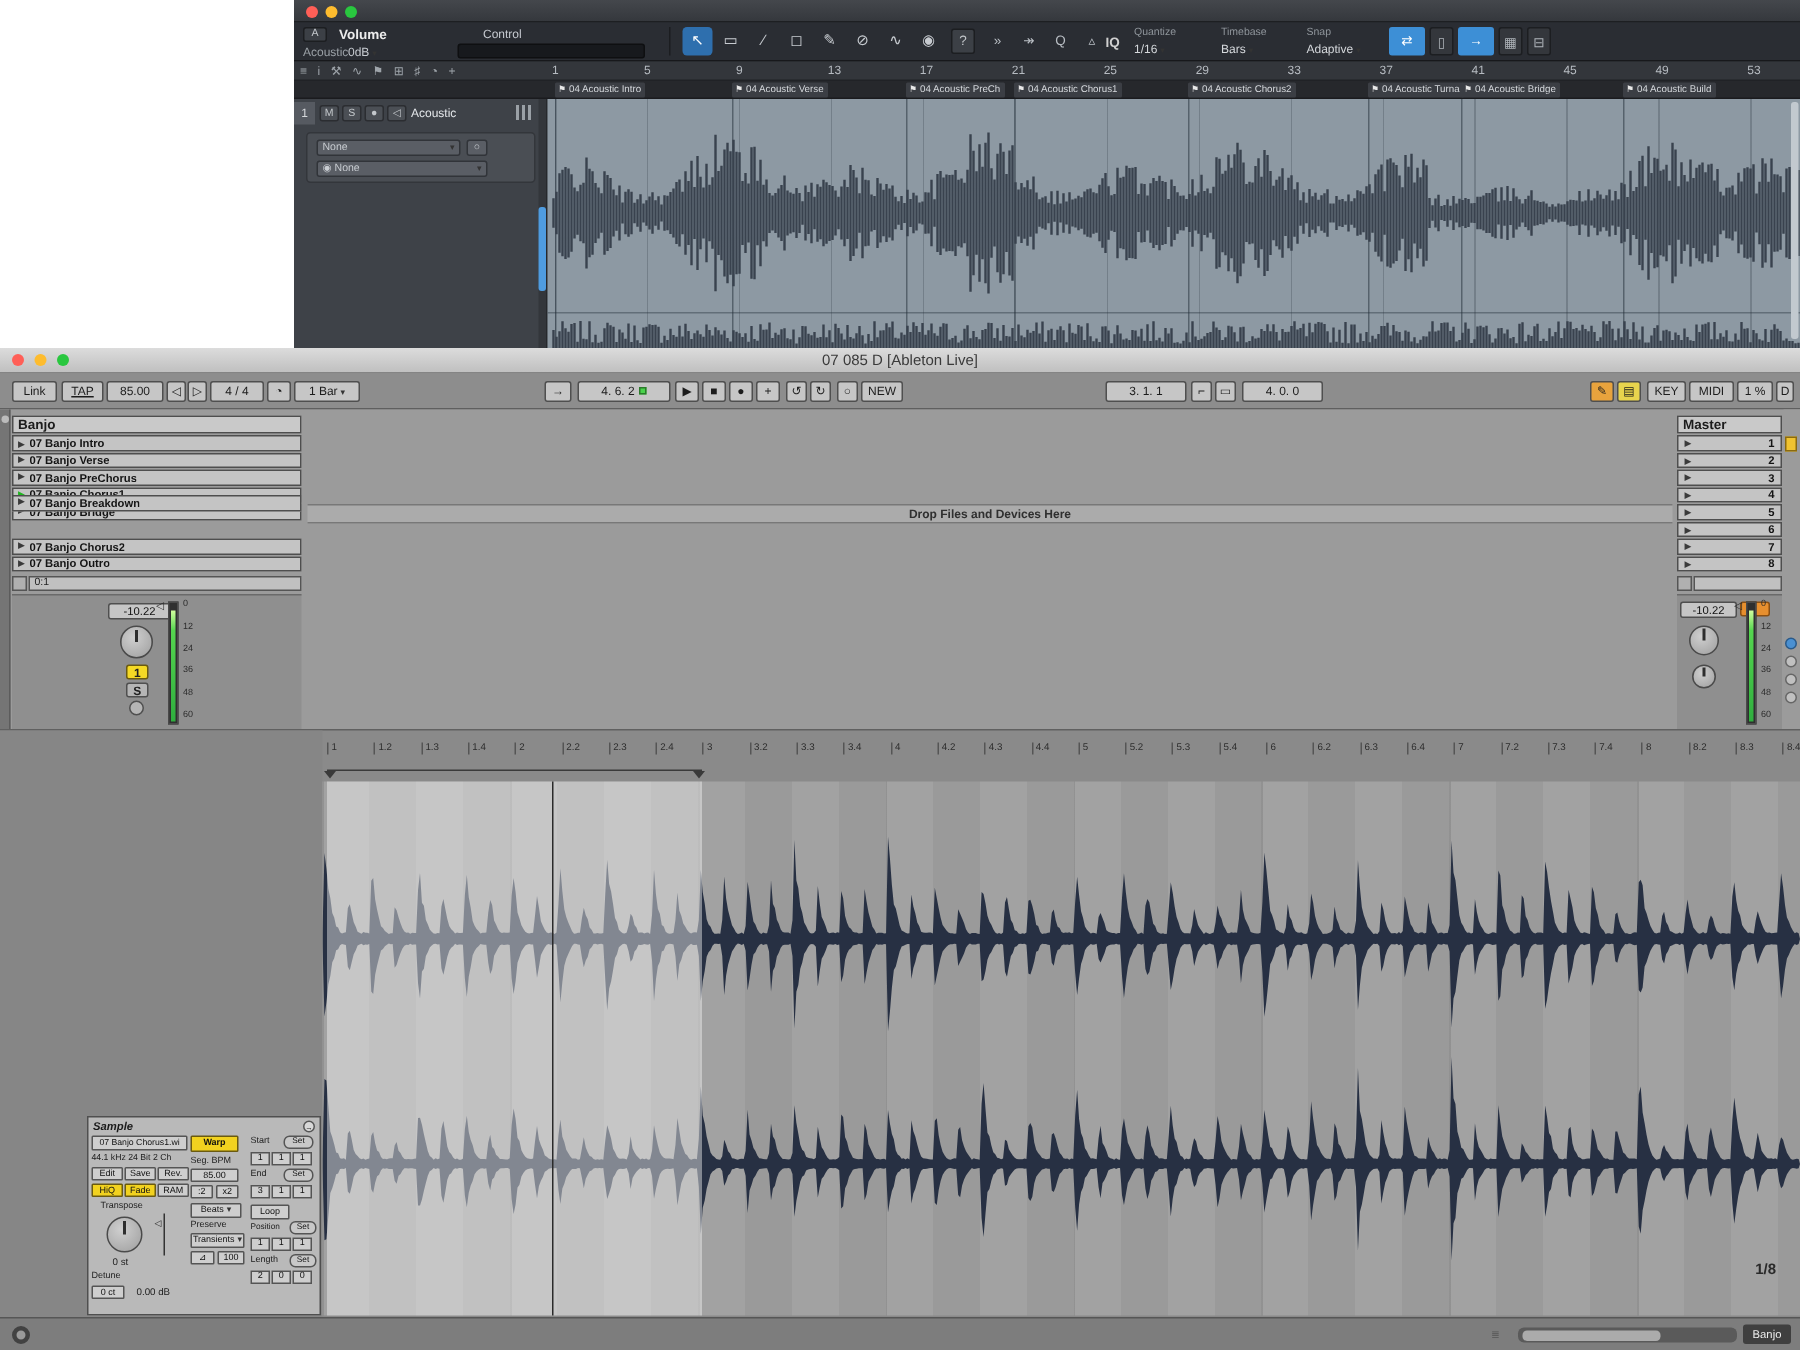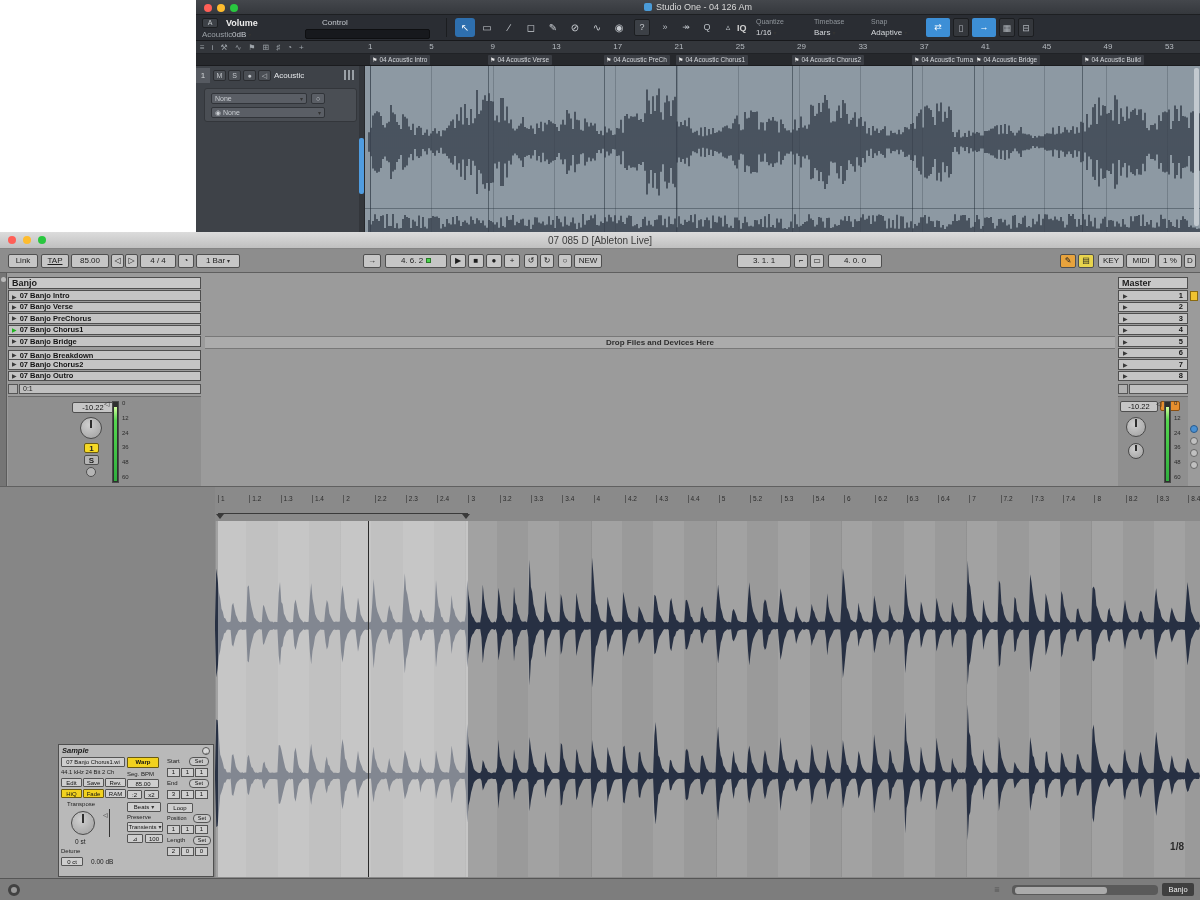--- a/index.html
+++ b/index.html
@@ -132,21 +132,20 @@
 </head>
 <body>
 
 <div id="canvas">
 
   <div id="s1">
     <div id="s1-titlebar">
       <span class="light r"></span>
       <span class="light y"></span>
       <span class="light g"></span>
-      <div id="s1-title"><span class="appicon"></span><span>Studio One - 04 126 Am</span></div>
     </div>
 
     <div id="s1-toolbar">
       <div class="s1box" style="left:6px;top:3px;width:16px;height:10px;line-height:8px;">A</div>
       <div class="s1t" style="left:30px;top:3px;font-size:9px;font-weight:bold;color:#ececec;">Volume</div>
       <div class="s1t" style="left:6px;top:15px;font-size:8px;color:#9aa0a6;">Acoustic</div>
       <div class="s1t" style="left:36px;top:15px;font-size:8px;"><span>0dB</span><span class="dd">▾</span></div>
       <div class="s1t" style="left:126px;top:3px;font-size:8px;">Control</div>
       <div style="position:absolute;left:109px;top:14px;width:125px;height:10px;background:#17191d;border:1px solid #0e0f11;border-radius:2px;"></div>
       <div style="position:absolute;left:250px;top:3px;width:1px;height:19px;background:#1b1d20;"></div>
@@ -325,21 +324,21 @@
             <span class="nm">07 Banjo PreChorus</span>
           </div>
           <div class="slot" style="top: 51.5px;">
             <span class="tri on">▶</span>
             <span class="nm">07 Banjo Chorus1</span>
           </div>
           <div class="slot" style="top: 63px;">
             <span class="tri">▶</span>
             <span class="nm">07 Banjo Bridge</span>
           </div>
-          <div class="slot" style="top: 77px;">
+          <div class="slot" style="top: 57px;">
             <span class="tri">▶</span>
             <span class="nm">07 Banjo Breakdown</span>
           </div>
           <div class="slot" style="top: 86px;">
             <span class="tri">▶</span>
             <span class="nm">07 Banjo Chorus2</span>
           </div>
           <div class="slot" style="top: 97.5px;">
             <span class="tri">▶</span>
             <span class="nm">07 Banjo Outro</span>

